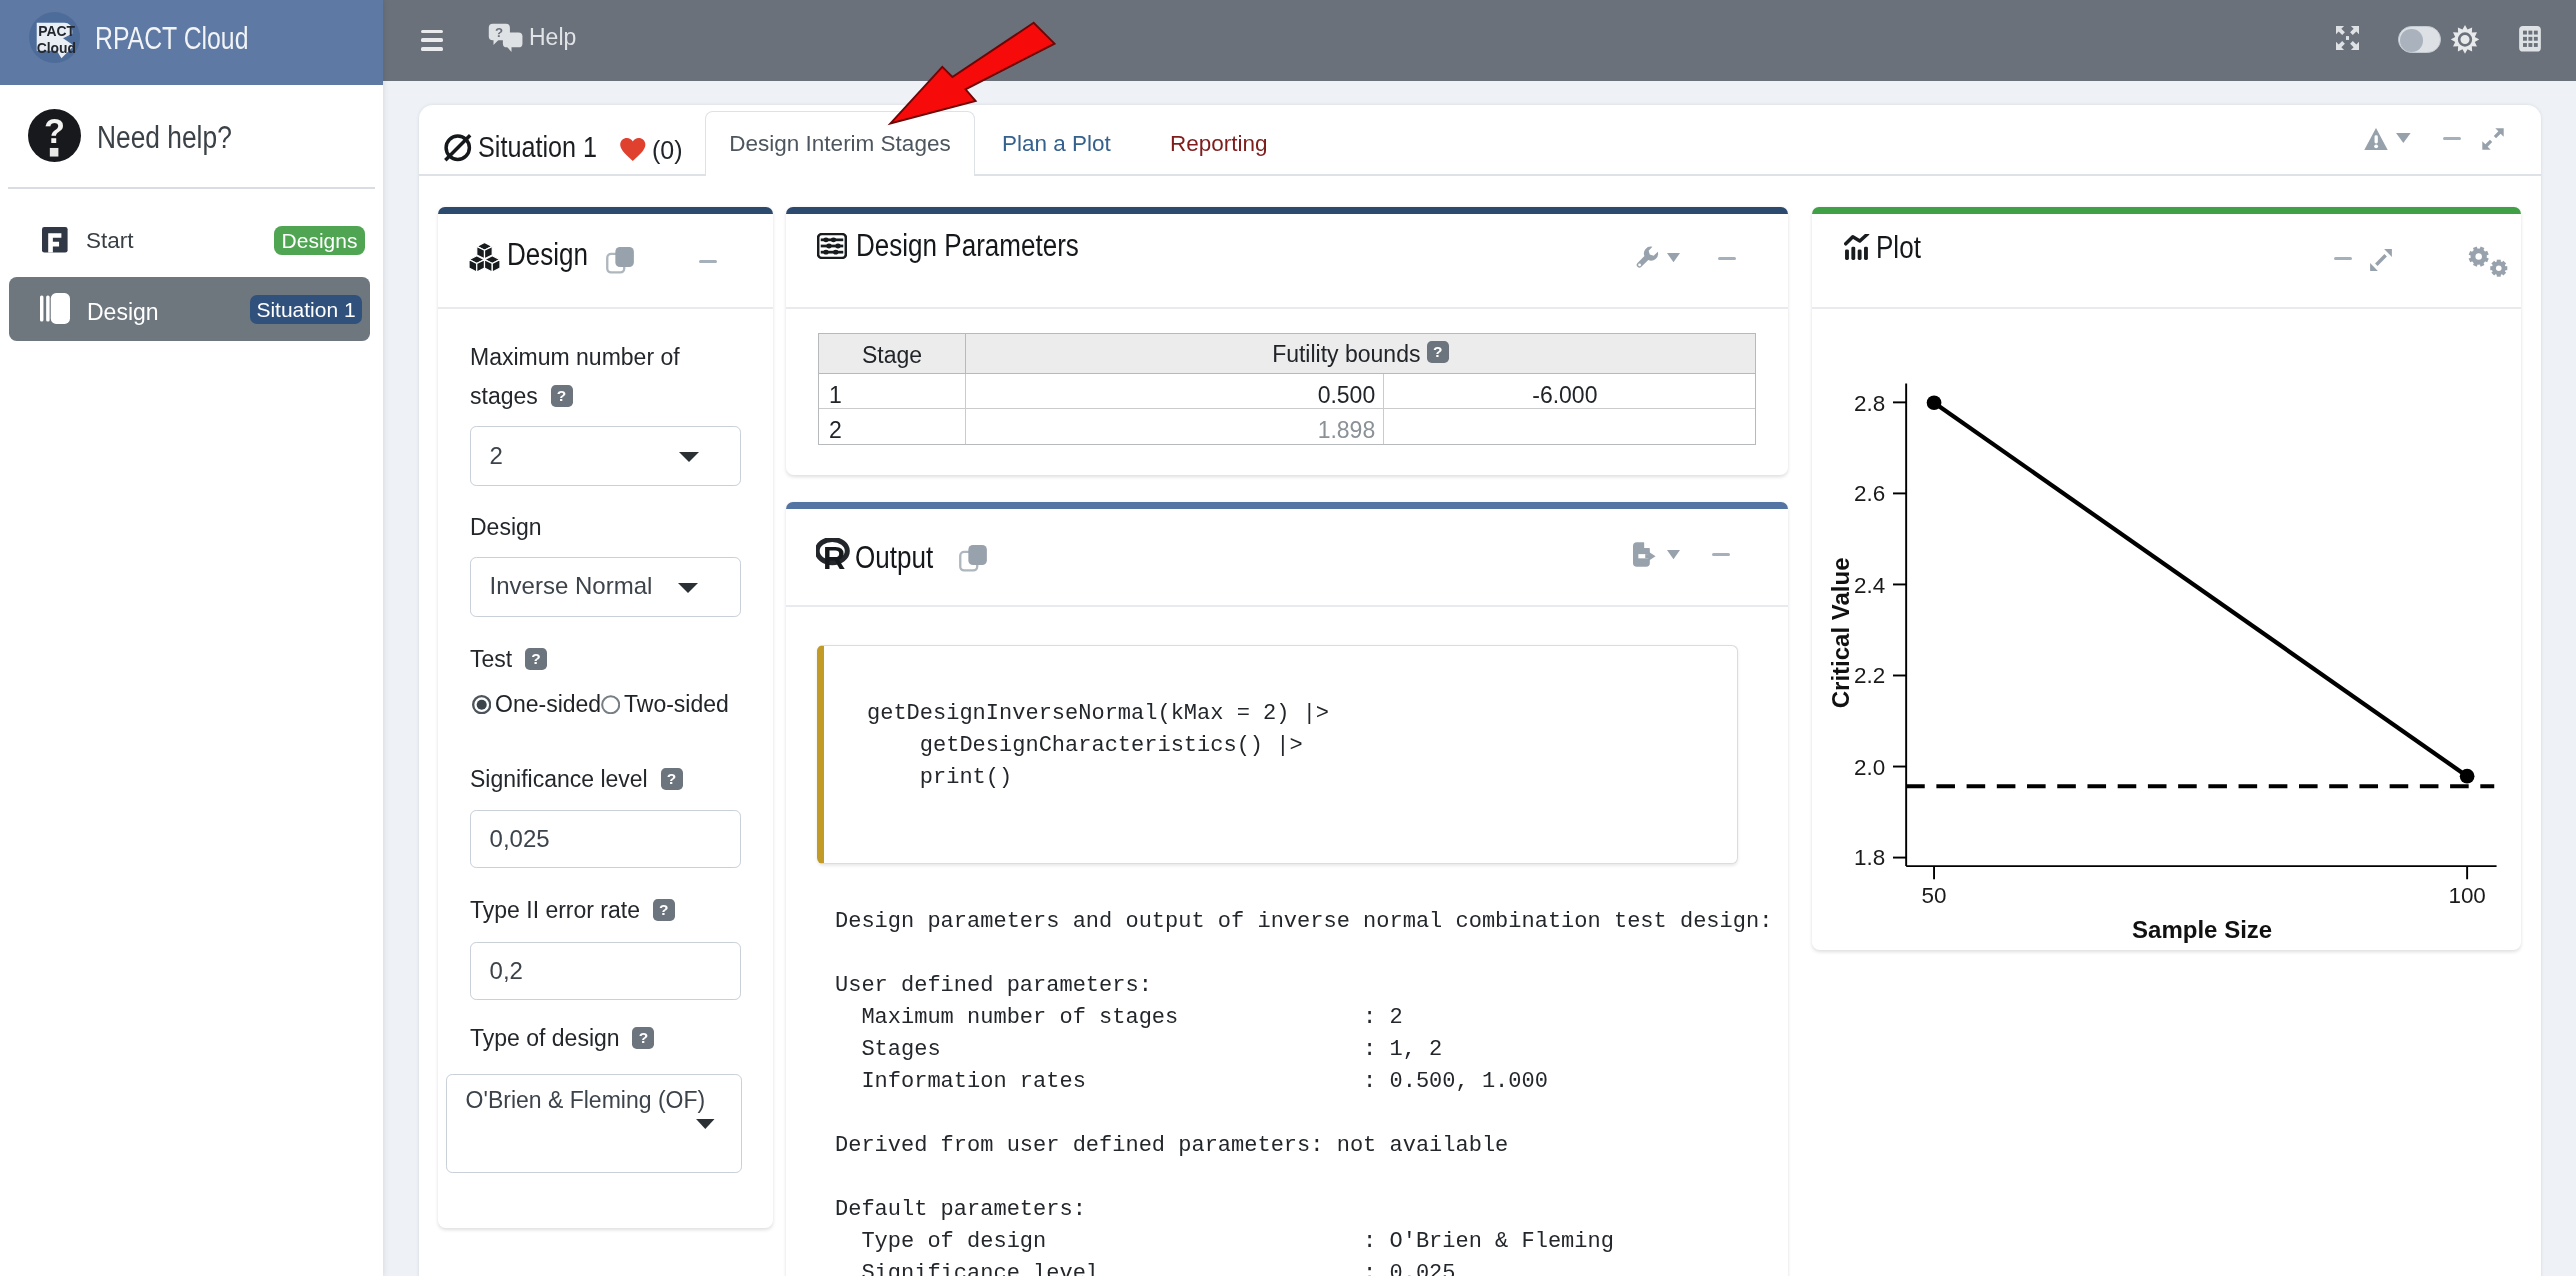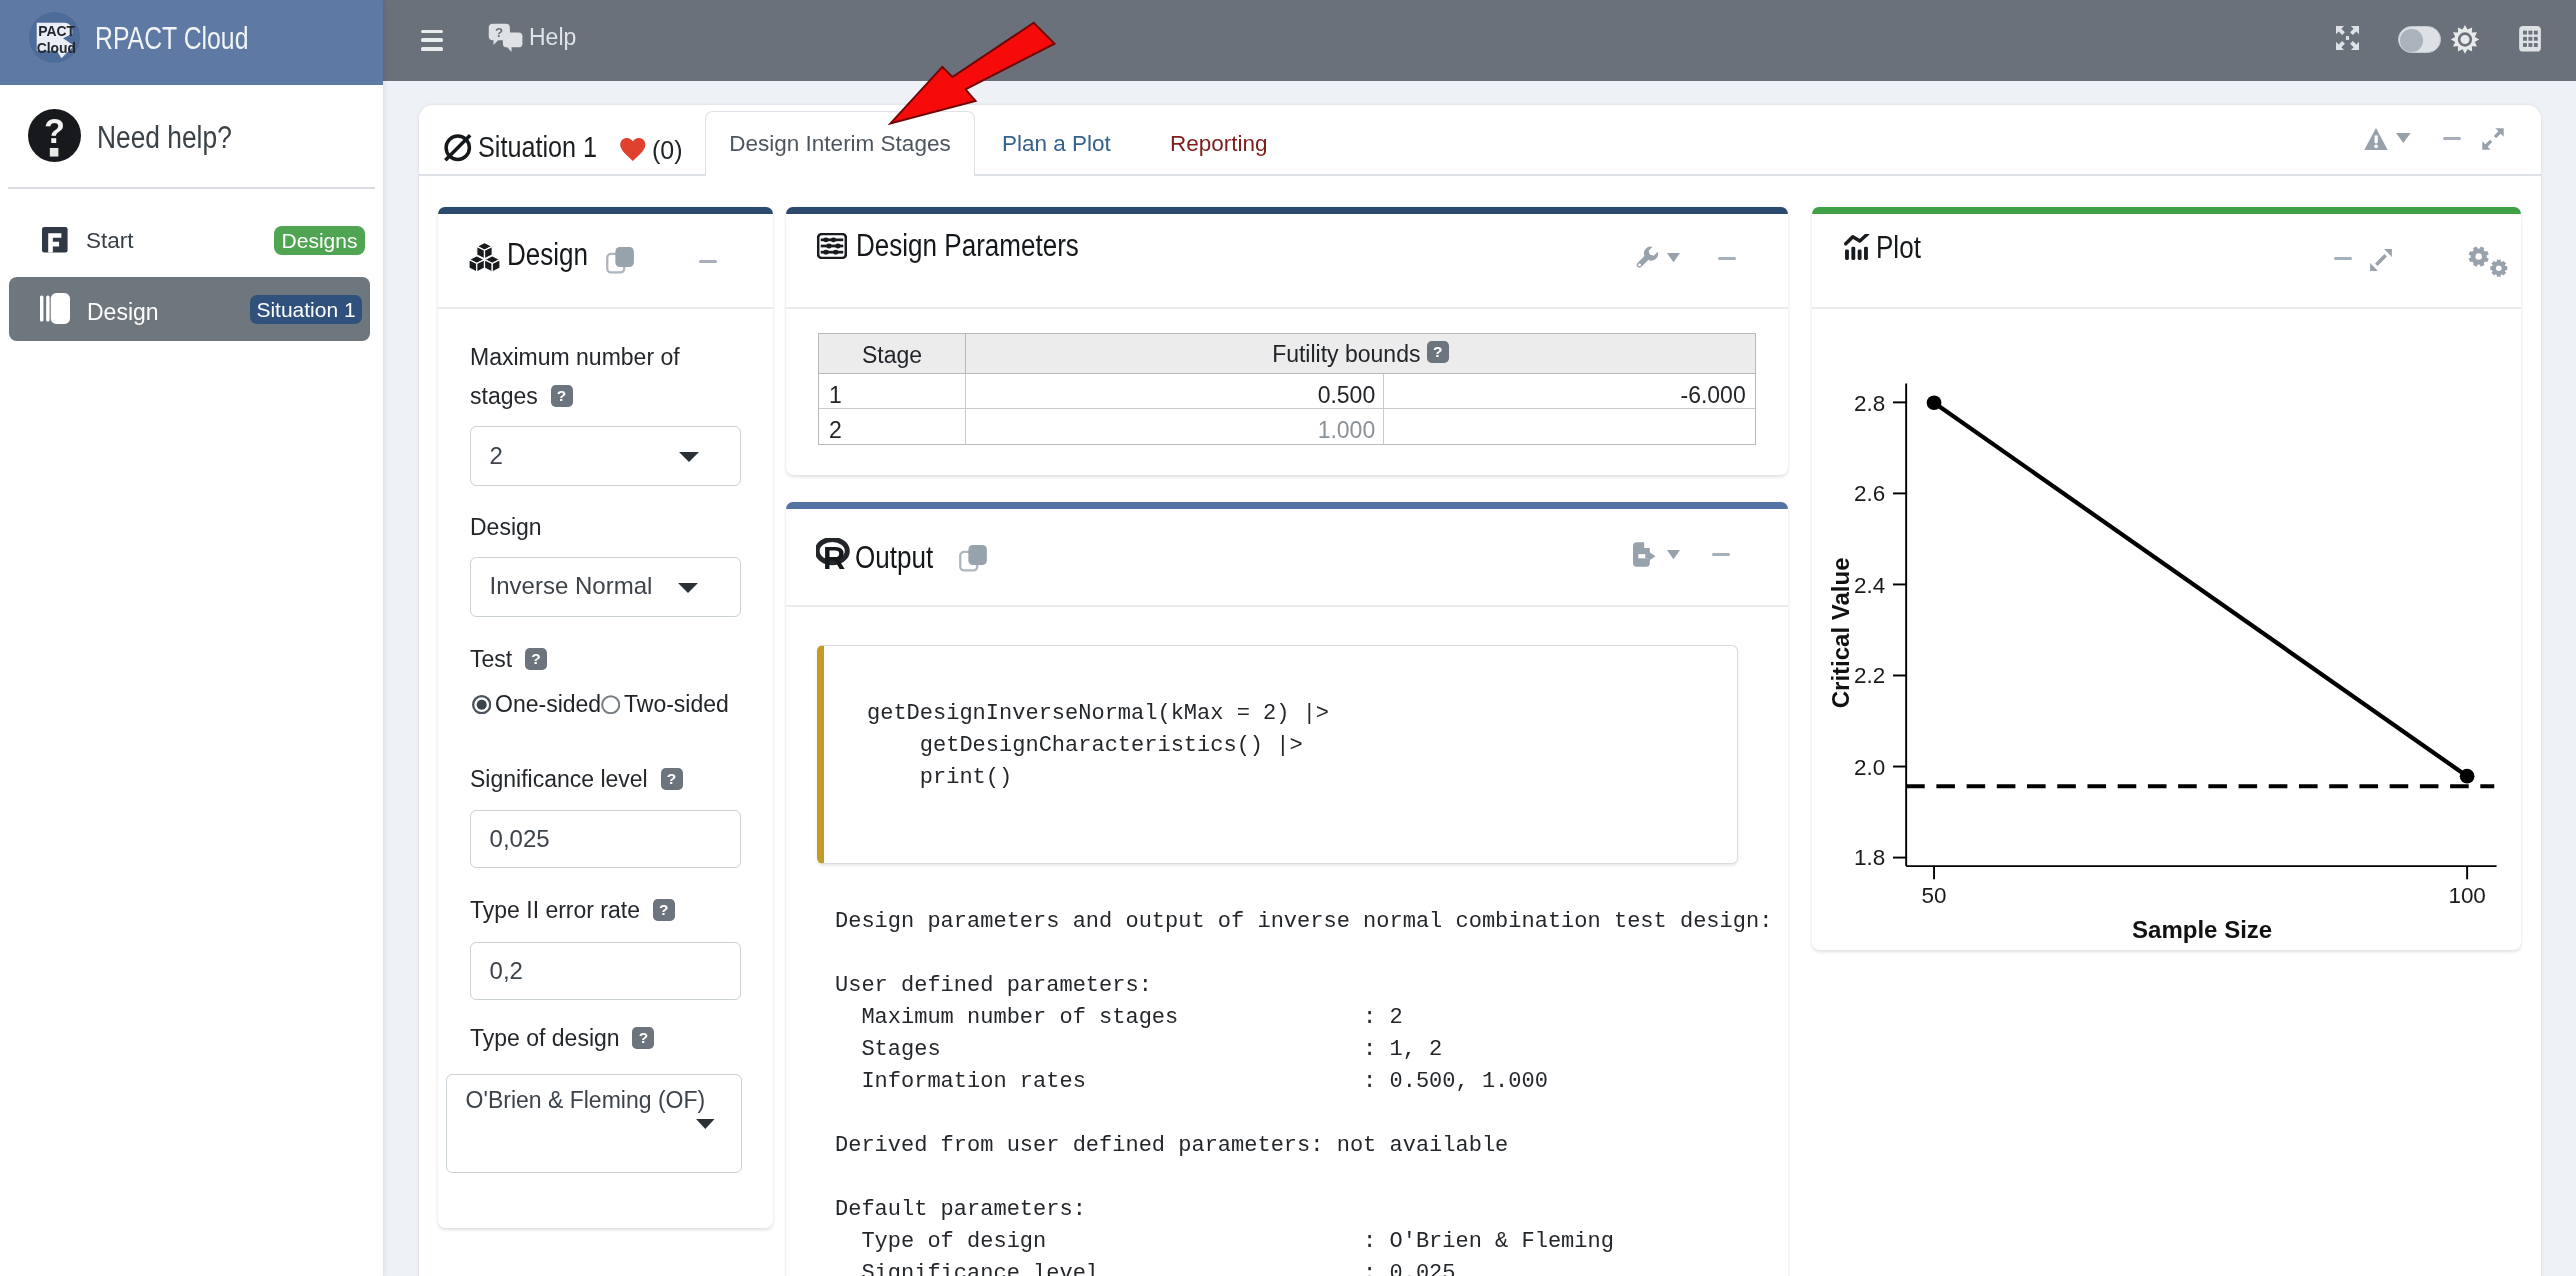--- a/index.html
+++ b/index.html
@@ -225,25 +225,25 @@
 <div class="minus" style="left:1718px;top:257px;width:18px"></div>
 
 <div class="abs" style="left:818px;top:333px;width:938px;height:112px;border:1.6px solid #b7babd;box-sizing:border-box;font-size:23px;color:#212529">
   <div style="display:flex;height:40px;background:#ececec;border-bottom:1.6px solid #b7babd;box-sizing:border-box">
     <div style="width:147px;border-right:1.6px solid #b7babd;box-sizing:border-box;text-align:center;padding-top:7.8px">Stage</div>
     <div style="flex:1;text-align:center;padding-top:7px">Futility bounds&nbsp;<span class="qb">?</span></div>
   </div>
   <div style="display:flex;height:35px;border-bottom:1.6px solid #c9cbcd;box-sizing:border-box">
     <div style="width:147px;border-right:1.6px solid #c9cbcd;box-sizing:border-box;padding:7.8px 0 0 10px">1</div>
     <div style="width:418px;border-right:1.6px solid #c9cbcd;box-sizing:border-box;text-align:right;padding:7.8px 7.8px 0 0">0.500</div>
-    <div style="flex:1;text-align:right;padding:7.8px 9.3px 0 0">-6.000</div>
+    <div style="flex:1;text-align:center;padding:7.8px 9.3px 0 0">-6.000</div>
   </div>
   <div style="display:flex;height:35px">
     <div style="width:147px;border-right:1.6px solid #c9cbcd;box-sizing:border-box;padding:7.8px 0 0 10px">2</div>
-    <div style="width:418px;border-right:1.6px solid #c9cbcd;box-sizing:border-box;text-align:right;padding:7.8px 7.8px 0 0;color:#8a9197">1.000</div>
+    <div style="width:418px;border-right:1.6px solid #c9cbcd;box-sizing:border-box;text-align:right;padding:7.8px 7.8px 0 0;color:#8a9197">1.898</div>
     <div style="flex:1"></div>
   </div>
 </div>
 
 <div class="card" style="left:786px;top:502px;width:1002px;height:783px;border-radius:7.8px 7.8px 0 0"></div>
 <div class="strip" style="left:786px;top:502px;width:1002px;background:#5373a3"></div>
 <div class="abs" style="left:786px;top:605px;width:1002px;height:1.6px;background:#e8eaed"></div>
 <svg class="abs" style="left:816px;top:538px" width="34" height="33" viewBox="0 0 44 42">
   <ellipse cx="21" cy="16.5" rx="19.5" ry="15" fill="none" stroke="#23272b" stroke-width="6.5"></ellipse>
   <text x="9" y="40" font-size="40" font-weight="bold" fill="#16191c" font-family="Liberation Sans,sans-serif">R</text>

